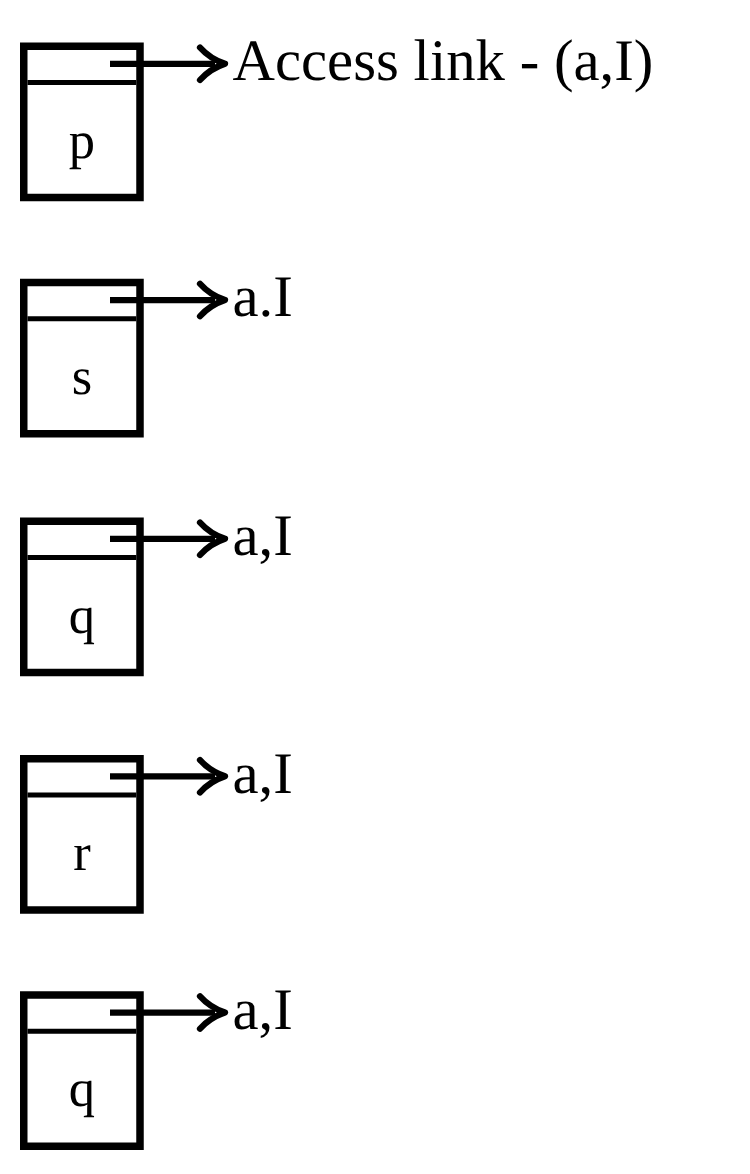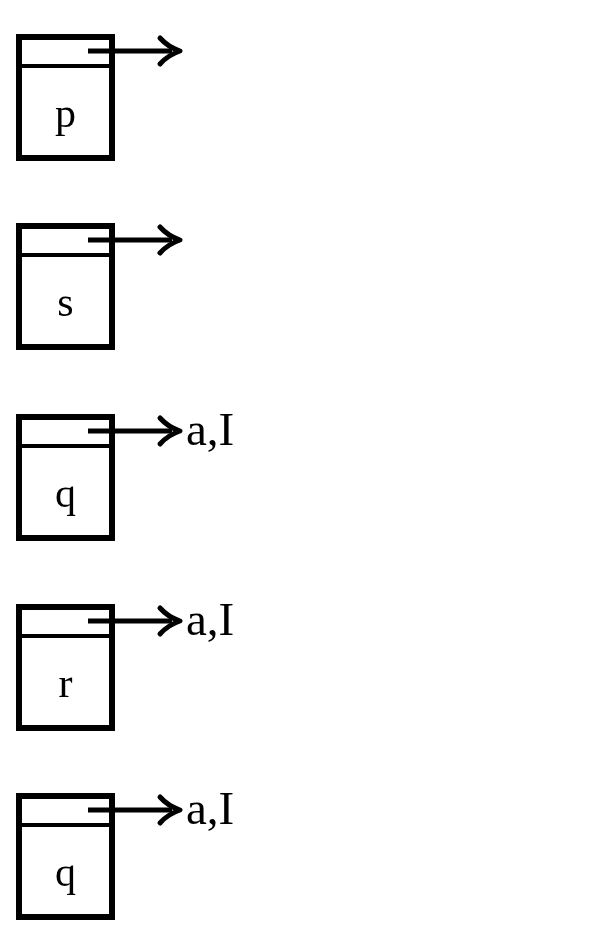--- a/index.html
+++ b/index.html
@@ -78,31 +78,33 @@
 
   <div class="frame-row row-0">
     <div class="stack-box">
       <div class="access-slot"></div>
       <div class="frame-letter">p</div>
     </div>
     <svg class="arrow-svg" viewBox="0 0 104 34">
       <path d="M0,17 L84,17" stroke="#000000" stroke-width="5" fill="none"></path>
       <path d="M72,4 Q80,13 92,17 Q80,21 72,30" stroke="#000000" stroke-width="5" fill="none" stroke-linecap="round" stroke-linejoin="round"></path>
     </svg>
+    <div class="arrow-label">Access link - (a,I)</div>
   </div>
 
   <div class="frame-row row-1">
     <div class="stack-box">
       <div class="access-slot"></div>
       <div class="frame-letter">s</div>
     </div>
     <svg class="arrow-svg" viewBox="0 0 104 34">
       <path d="M0,17 L84,17" stroke="#000000" stroke-width="5" fill="none"></path>
       <path d="M72,4 Q80,13 92,17 Q80,21 72,30" stroke="#000000" stroke-width="5" fill="none" stroke-linecap="round" stroke-linejoin="round"></path>
     </svg>
+    <div class="arrow-label">a.I</div>
   </div>
 
   <div class="frame-row row-2">
     <div class="stack-box">
       <div class="access-slot"></div>
       <div class="frame-letter">q</div>
     </div>
     <svg class="arrow-svg" viewBox="0 0 104 34">
       <path d="M0,17 L84,17" stroke="#000000" stroke-width="5" fill="none"></path>
       <path d="M72,4 Q80,13 92,17 Q80,21 72,30" stroke="#000000" stroke-width="5" fill="none" stroke-linecap="round" stroke-linejoin="round"></path>

